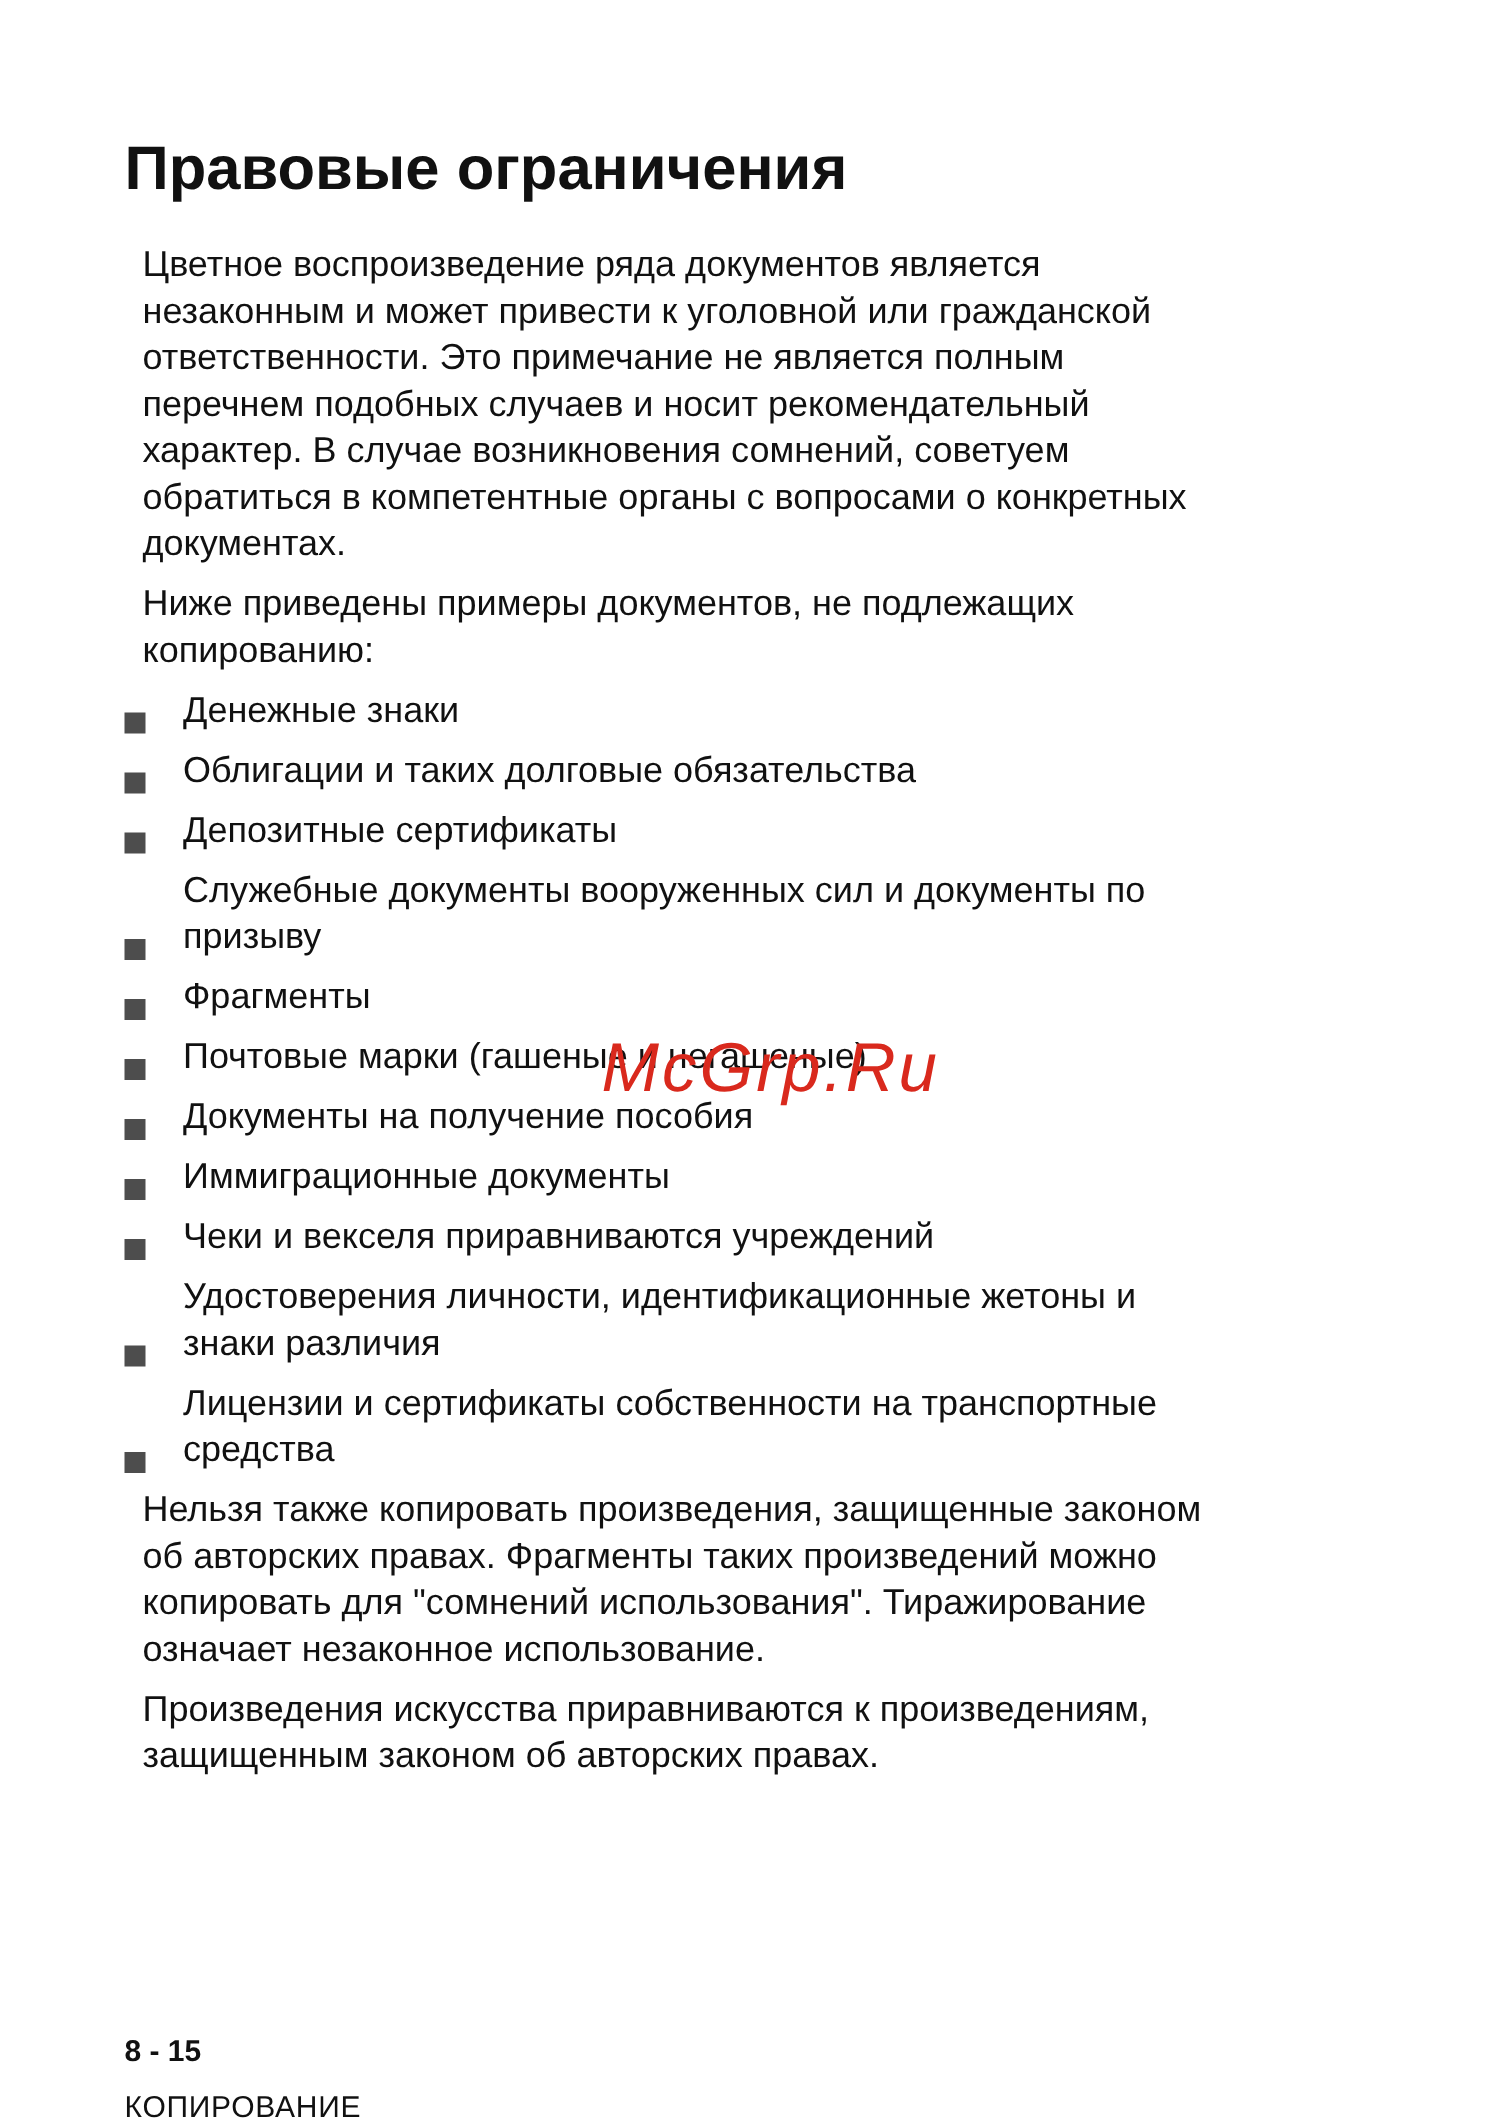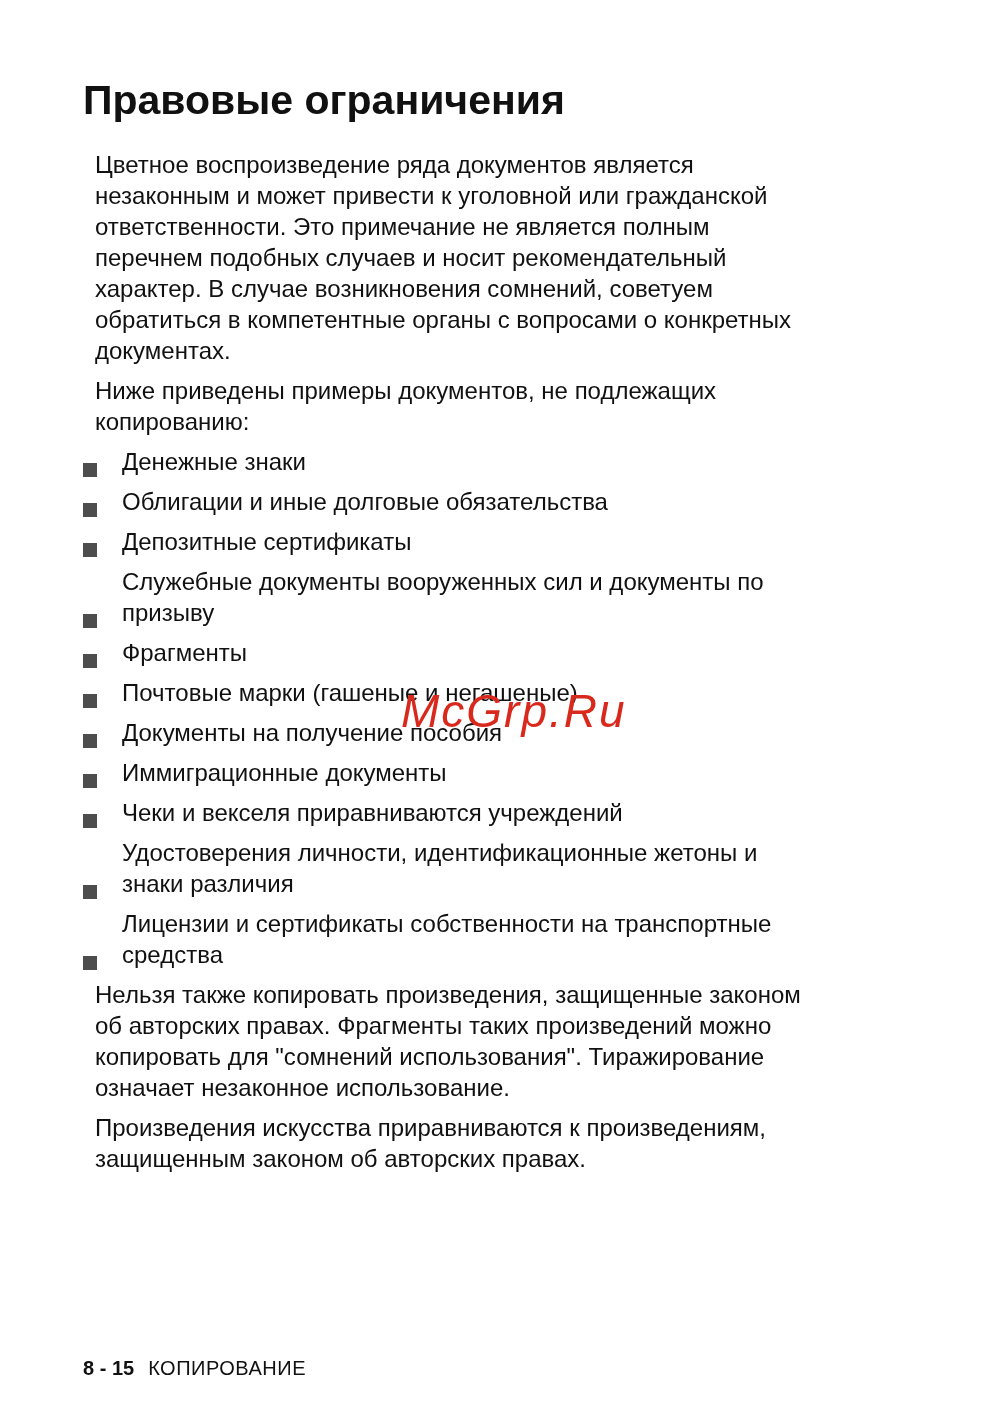--- a/index.html
+++ b/index.html
@@ -12,21 +12,21 @@
     width: 1000px;
     height: 1417px;
     background: #ffffff;
     font-family: "Liberation Sans", sans-serif;
     color: var(--text-color, #111111);
     box-sizing: border-box;
     padding: 78px 110px 0 83px;
     overflow: hidden;
   }
   h1.doc-title {
-    margin: 0 0 26px 0;
+    margin: 12px 0 26px 0;
     font-size: 41px;
     font-weight: 700;
     line-height: 1.1;
     letter-spacing: 0px;
     color: var(--text-color, #111111);
   }
   .para {
     margin: 0 0 9px 12px;
     font-size: 24px;
     line-height: 31px;
@@ -66,22 +66,23 @@
     letter-spacing: 2px;
     color: var(--watermark-color, #d9291d);
     pointer-events: none;
   }
   .footer {
     position: absolute;
     left: 83px;
     top: 1357px;
     font-size: 20px;
     display: flex;
-    align-items: center;
+    align-items: flex-start;
     gap: 14px;
+    flex-direction: column;
   }
   .footer .pagenum {
     font-weight: 700;
     color: var(--text-color, #111111);
   }
   .footer .section {
     font-weight: 400;
     letter-spacing: 0.5px;
     color: var(--text-color, #111111);
   }
@@ -104,21 +105,21 @@
   <p class="para">Ниже приведены примеры документов, не подлежащих
 копированию:</p>
 
   <ul class="doc-list">
     <li>
       <span class="bullet"></span>
       <span class="item-text">Денежные знаки</span>
     </li>
     <li>
       <span class="bullet"></span>
-      <span class="item-text">Облигации и иные долговые обязательства</span>
+      <span class="item-text">Облигации и таких долговые обязательства</span>
     </li>
     <li>
       <span class="bullet"></span>
       <span class="item-text">Депозитные сертификаты</span>
     </li>
     <li>
       <span class="bullet"></span>
       <span class="item-text">Служебные документы вооруженных сил и документы по
 призыву</span>
     </li>

